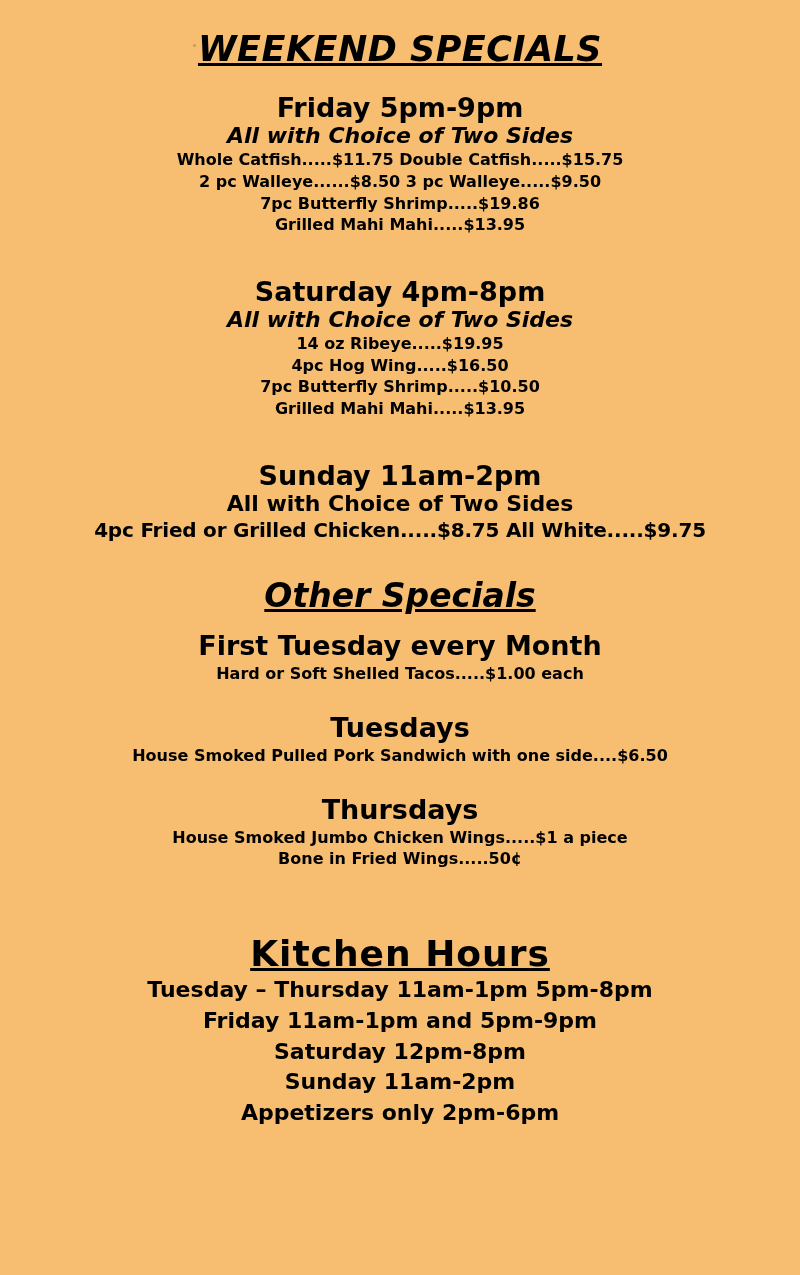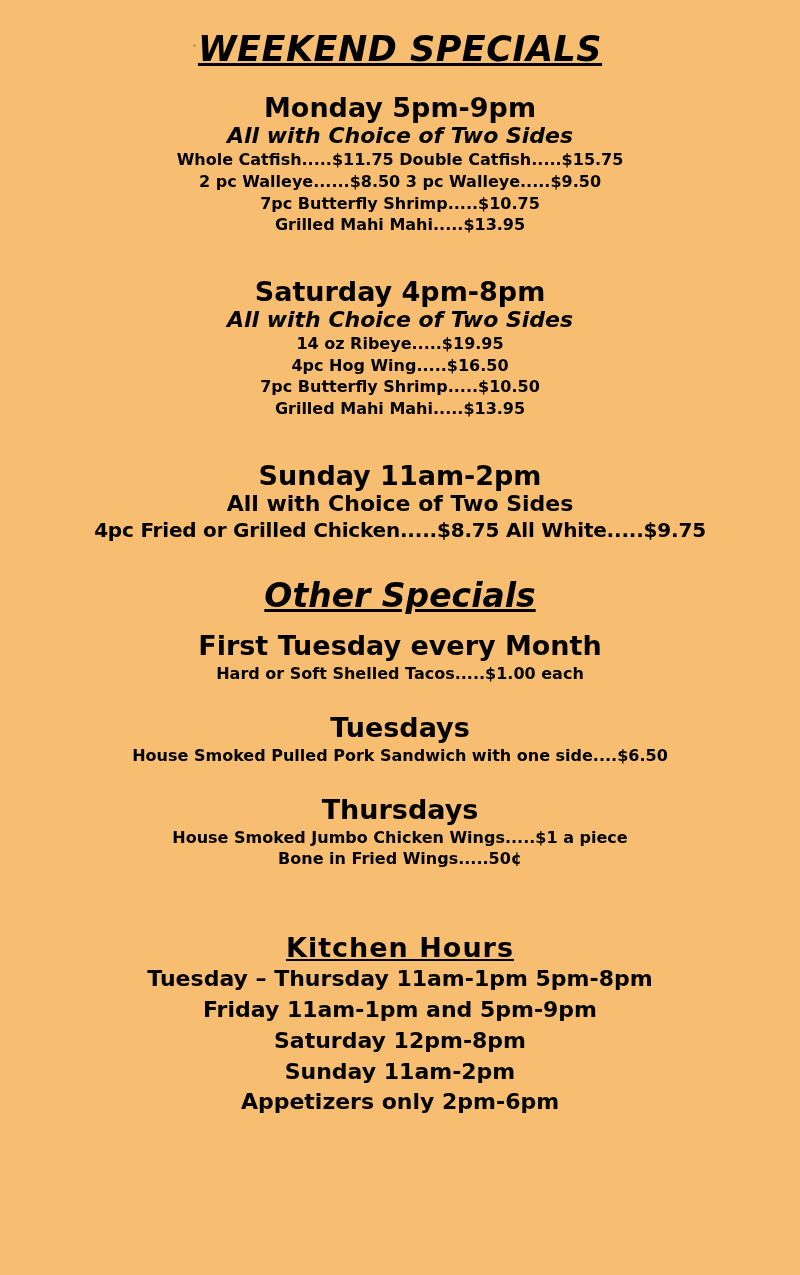--- a/index.html
+++ b/index.html
@@ -73,21 +73,21 @@
     font-style: italic;
     text-decoration: underline;
     line-height: 1.1;
   }
   .other-heading {
     font-size: 27px;
     font-weight: bold;
     line-height: 1.2;
   }
   .hours-title {
-    font-size: 27px;
+    font-size: 36px;
     font-weight: bold;
     text-decoration: underline;
     letter-spacing: 1px;
     line-height: 1.2;
   }
   .hours-line {
     font-size: 22px;
     font-weight: bold;
     line-height: 1.4;
   }
@@ -104,25 +104,25 @@
 </head>
 <body style="background: rgb(247, 190, 114); color: rgb(0, 0, 0);">
 
 <div class="page">
 
   <div class="dot"></div>
 
   <h1 class="main-title">WEEKEND SPECIALS</h1>
 
   <div class="block">
-    <div class="section-title">Monday 5pm-9pm</div>
+    <div class="section-title">Friday 5pm-9pm</div>
     <div class="section-sub">All with Choice of Two Sides</div>
     <div class="line">Whole Catfish.....$11.75   Double Catfish.....$15.75</div>
     <div class="line">2 pc Walleye......$8.50  3 pc Walleye.....$9.50</div>
-    <div class="line">7pc Butterfly Shrimp.....$10.75</div>
+    <div class="line">7pc Butterfly Shrimp.....$19.86</div>
     <div class="line">Grilled Mahi Mahi.....$13.95</div>
   </div>
 
   <div class="gap-lg"></div>
 
   <div class="block">
     <div class="section-title">Saturday 4pm-8pm</div>
     <div class="section-sub">All with Choice of Two Sides</div>
     <div class="line">14 oz Ribeye.....$19.95</div>
     <div class="line">4pc Hog Wing.....$16.50</div>

